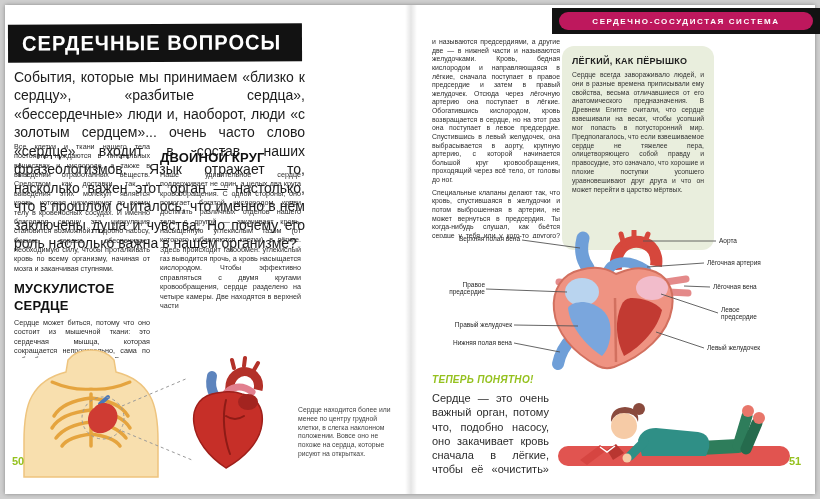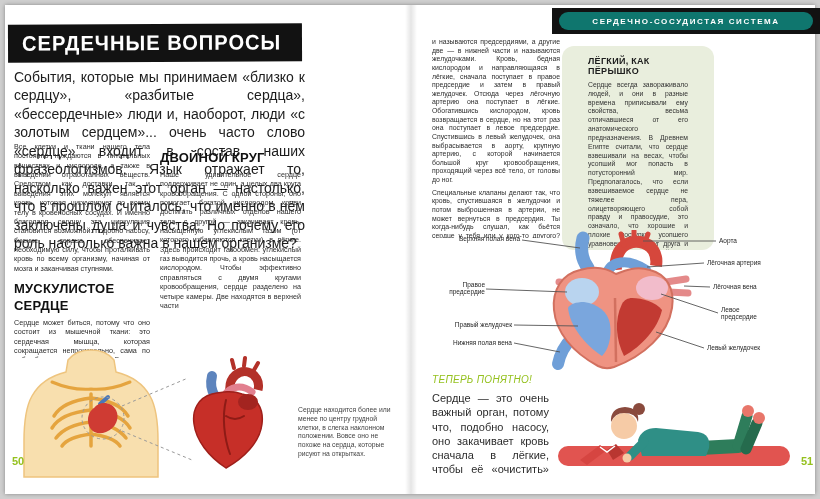--- a/index.html
+++ b/index.html
@@ -14,21 +14,21 @@
     left:5px;top:5px;width:810px;height:489px;background:#ffffff;
     box-shadow:0 0 4px rgba(0,0,0,.35);
   }
   .fold{
     left:405px;top:5px;width:12px;height:489px;
     background:linear-gradient(to right,rgba(0,0,0,0),rgba(0,0,0,.10),rgba(0,0,0,0));
   }
   
   .band{left:552px;top:8px;width:268px;height:26px;background:#121212;}
   .pill{
-    left:559px;top:12px;width:254px;height:18px;background:#0f766e;border-radius:9px;
+    left:559px;top:12px;width:254px;height:18px;background:#be185d;border-radius:9px;
     display:flex;align-items:center;justify-content:center;
   }
   .pill span{color:#fff;font-size:8px;font-weight:bold;letter-spacing:1.6px;white-space:nowrap;}
   
   .banner{
     left:8px;top:24px;width:294px;height:38px;background:#121212;
     display:flex;align-items:center;padding-left:14px;box-sizing:border-box;
     transform:rotate(-.3deg);
   }
   .banner span{color:#fff;font-size:21px;font-weight:bold;letter-spacing:1px;white-space:nowrap;transform:scaleX(.96);transform-origin:left;}
@@ -40,36 +40,36 @@
   .col{font-size:7.2px;line-height:1.3;color:#2c2c2c;text-align:justify;overflow:hidden;}
   .col p{margin:0;}
   .col h3{font-size:13px;font-weight:bold;color:#111;margin:8px 0 3px 0;letter-spacing:.2px;}
   .c1{left:14px;top:142px;width:136px;height:216px;}
   .c2{left:160px;top:142px;width:141px;height:220px;}
   .rcol{left:432px;top:38px;width:128px;height:200px;font-size:6.9px;line-height:1.25;color:#2c2c2c;text-align:justify;overflow:hidden;}
   .rcol p{margin:0 0 4px 0;}
   
   .sidebox{
     left:562px;top:46px;width:152px;height:204px;background:#e9eedd;border-radius:12px;
-    padding:10px 26px;box-sizing:border-box;overflow:hidden;
+    padding:10px 10px;box-sizing:border-box;overflow:hidden;
   }
   .sidebox h3{margin:0 0 5px 0;font-size:9px;color:#1d1d1d;letter-spacing:.3px;}
   .sidebox p{margin:0;font-size:6.8px;line-height:1.3;color:#333;text-align:justify;}
   
   .dlabel{font-size:6.5px;line-height:1.12;color:#1f1f1f;}
   .dl-left{text-align:right;}
   
   .caption{left:298px;top:406px;width:100px;font-size:6.8px;line-height:1.3;color:#444;}
   
-  .nowhead{left:432px;top:374px;width:130px;font-size:10px;font-weight:normal;font-style:italic;color:#95c11f;letter-spacing:.3px;}
+  .nowhead{left:432px;top:374px;width:130px;font-size:10px;font-weight:bold;font-style:italic;color:#95c11f;letter-spacing:.3px;}
   .nowtext{left:432px;top:391px;width:117px;height:86px;font-size:11px;line-height:1.3;color:#2c2c2c;text-align:justify;overflow:hidden;}
   
   .pgno{font-size:11px;font-weight:bold;color:#95c11f;text-align:right;}
   .pg-l{left:12px;top:455px;}
-  .pg-r{left:789px;top:455px;margin-left:12px;}
+  .pg-r{left:789px;top:455px;}
   svg{display:block;}
 </style>
 </head>
 <body>
 
 <div class="abs spread"></div>
 <div class="abs fold"></div>
 
 <div class="abs band"></div>
 <div class="abs pill">

